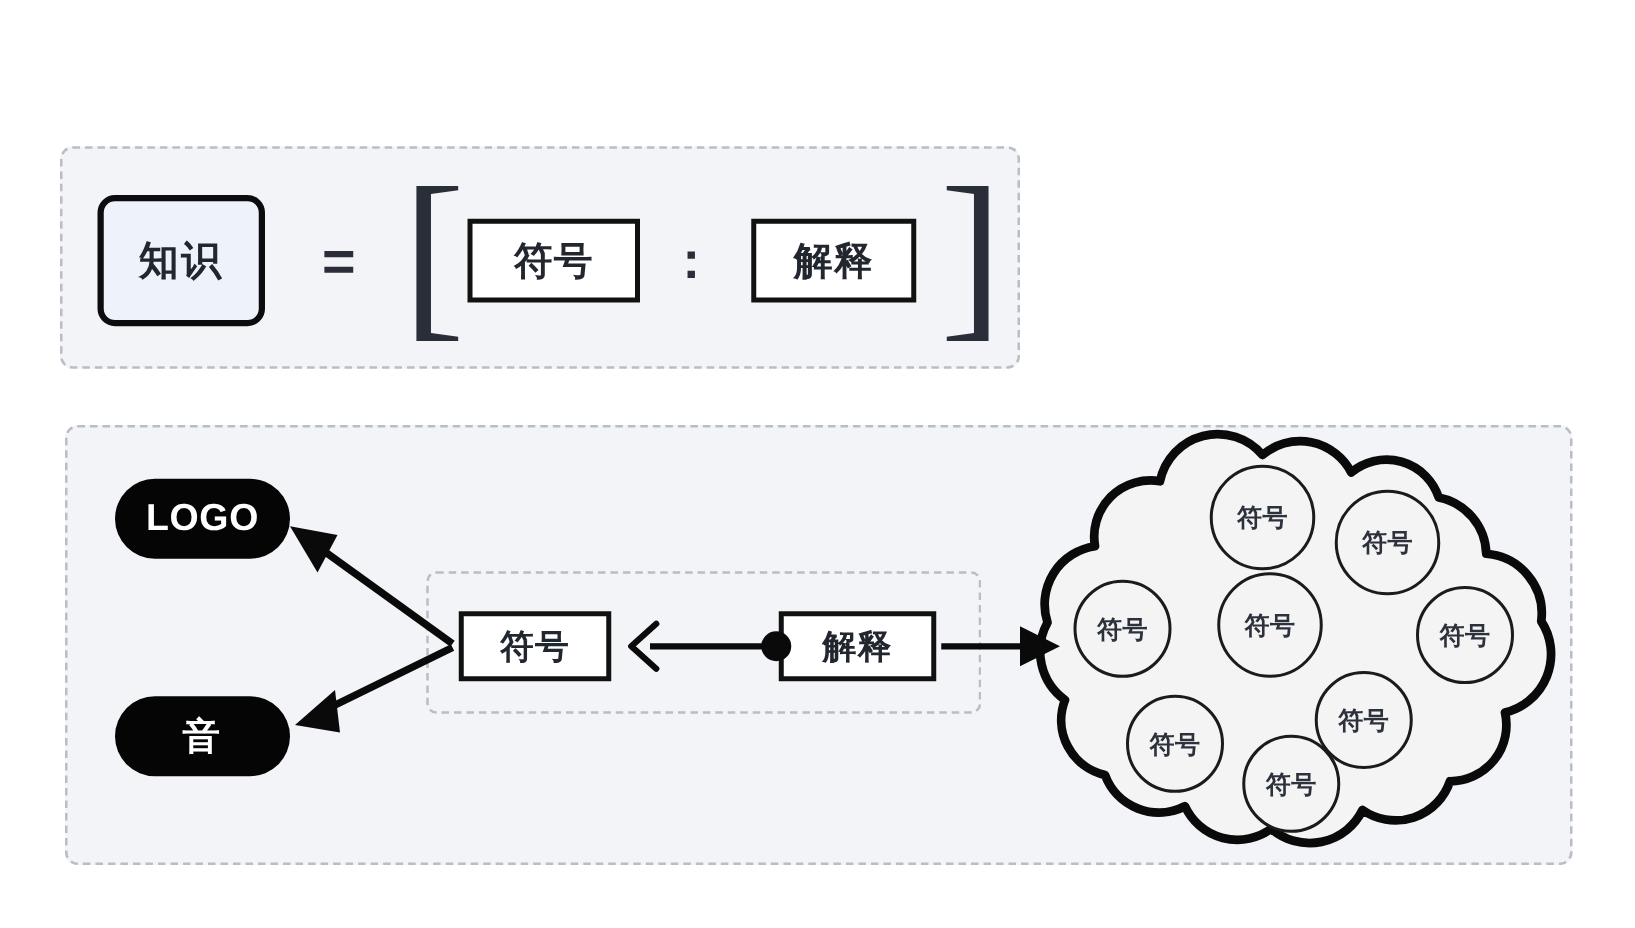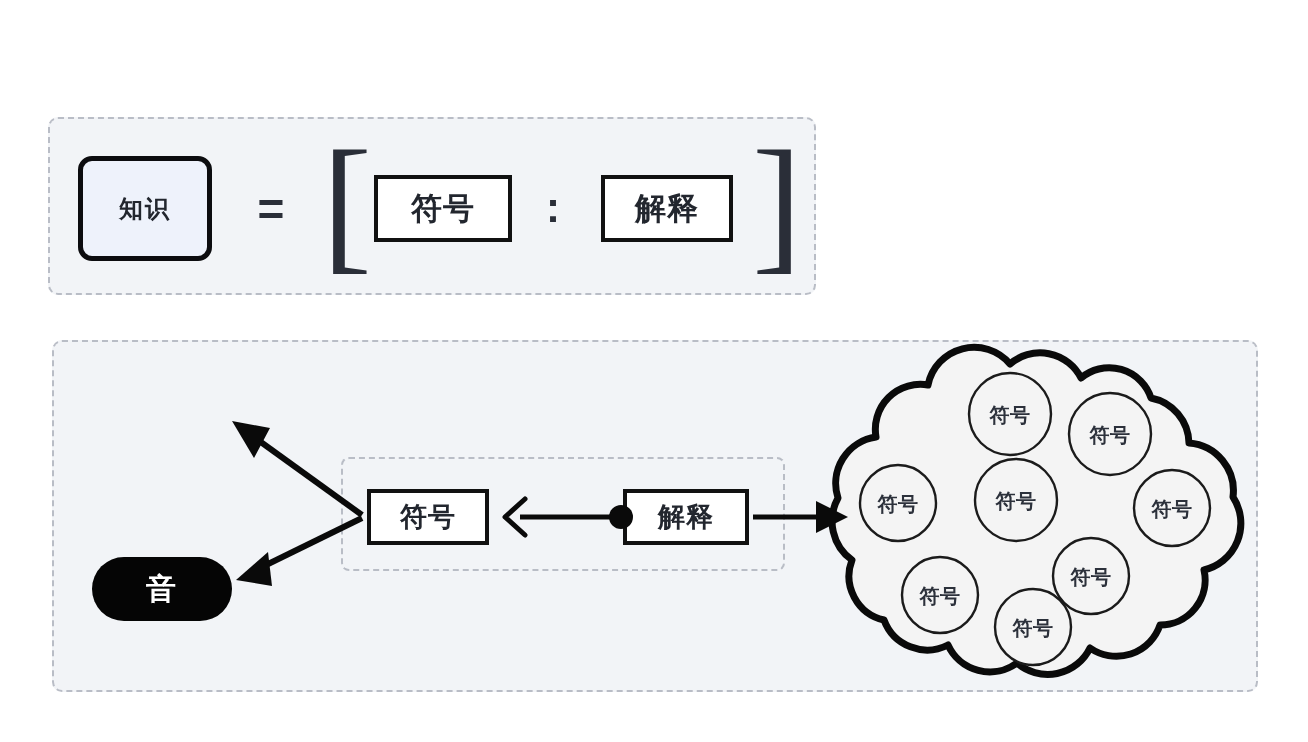--- a/index.html
+++ b/index.html
@@ -81,21 +81,21 @@
   #knowledge-box {
     position: absolute;
     left: 78px; top: 156px;
     width: 134px; height: 105px;
     background: #eef2fb;
     border: 5px solid #0c0c0f;
     border-radius: 14px;
     display: flex;
     align-items: center;
     justify-content: center;
-    font-size: 24px;
+    font-size: 32px;
     font-weight: 700;
     color: #22262e;
     letter-spacing: 2px;
   }
 
   
   #equals-sign {
     position: absolute;
     left: 243px; top: 180px;
     width: 56px; height: 58px;
@@ -229,20 +229,21 @@
 
   <div id="colon-separator">:</div>
 
   <div class="plain-box" id="def-meaning-box">解释</div>
 
   <div class="big-bracket" id="bracket-right">]</div>
 
   <div class="panel" id="panel-usage"></div>
   <div class="inner-panel" id="panel-symbol-meaning"></div>
 
+  <div class="pill" id="pill-logo">LOGO</div>
 
   <div class="pill" id="pill-sound">音</div>
 
   <div class="plain-box" id="use-symbol-box">符号</div>
 
   <div class="plain-box" id="use-meaning-box">解释</div>
 
   <svg class="overlay-svg" viewBox="0 0 1308 742">
 
     <g>

